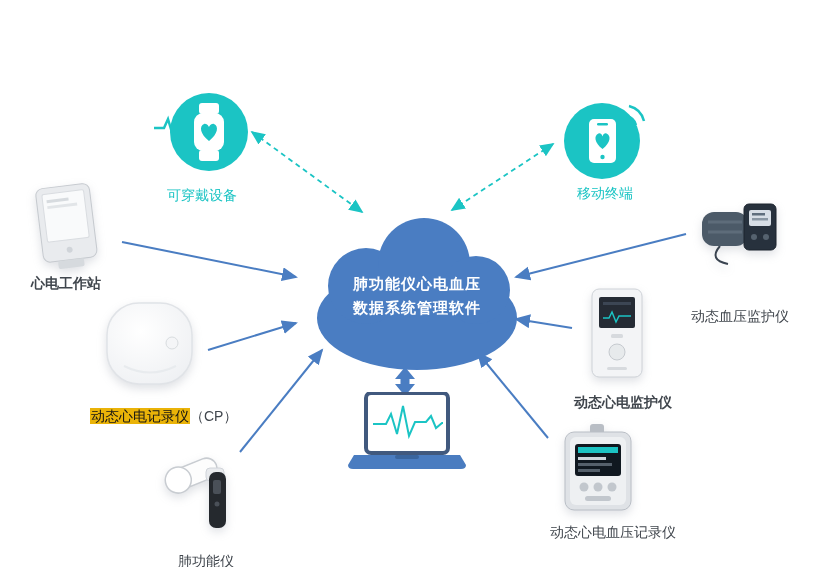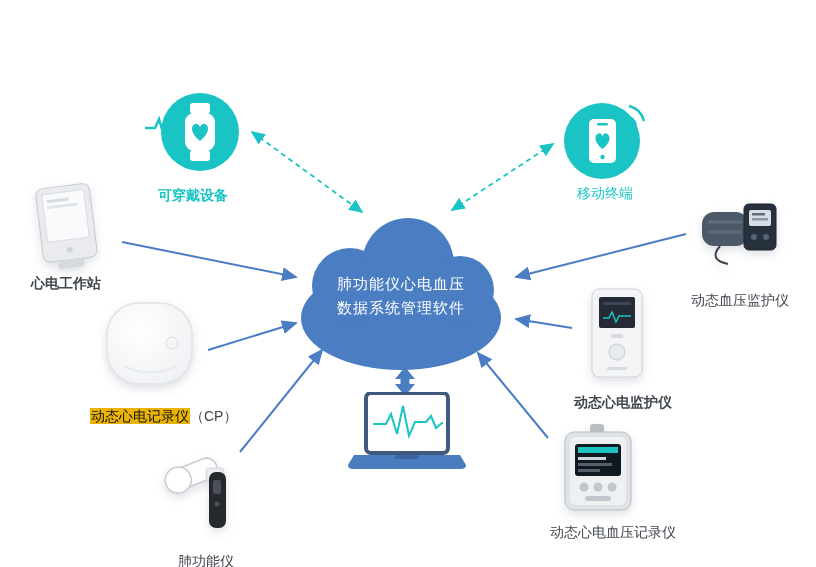--- a/index.html
+++ b/index.html
@@ -9,21 +9,21 @@
   }
   .node{position:absolute;text-align:center;}
   .node .icon-wrap{display:block;margin:0 auto;}
   .label{
     font-size:14px;color:#40464d;text-align:center;white-space:nowrap;line-height:18px;
   }
   .label.teal{color:#1bc4c4;}
   .hl{background:#eab308;color:#141414;padding:0 1px;}
   .device{filter:drop-shadow(0 4px 5px rgba(110,120,135,.22));}
   .conn{position:absolute;left:0;top:0;pointer-events:none;}
-  .cloud-box{position:absolute;left:288px;top:206px;width:226px;height:166px;}
+  .cloud-box{position:absolute;left:304px;top:206px;width:226px;height:166px;font-weight:bold;}
   .cloud-text{
     position:absolute;inset:0;display:flex;flex-direction:column;align-items:center;
     justify-content:center;padding-top:14px;color:#ffffff;font-size:15px;line-height:24px;
     letter-spacing:1px;
   }
   .laptop-box{position:absolute;left:348px;top:392px;width:118px;height:78px;}
 </style>
 </head>
 <body>
 
@@ -67,21 +67,21 @@
 
   <div class="laptop-box">
     <svg width="118" height="78" viewBox="0 0 118 78">
       <rect x="18" y="1" width="82" height="60" rx="5" fill="#ffffff" stroke="#41597e" stroke-width="4"></rect>
       <polyline points="25,32 38,32 43,22 49,42 55,14 61,44 67,30 78,30 83,24 88,36 94,31 95,31" fill="none" stroke="#1bc4c4" stroke-width="2"></polyline>
       <path d="M6 63 L112 63 L118 73 Q118 77 113 77 L5 77 Q0 77 0 73 Z" fill="#4a7cc0"></path>
       <rect x="47" y="63" width="24" height="4" rx="2" fill="#3a659e"></rect>
     </svg>
   </div>
 
-  <div class="node" style="left:131px;top:86px;width:124px;font-weight:bold;">
+  <div class="node" style="left:140px;top:86px;width:124px;">
     <svg class="icon-wrap" width="96" height="92" viewBox="0 0 96 92">
       <polyline points="0,42 10,42 14,33 19,50 23,42 30,42" fill="none" stroke="#1bc4c4" stroke-width="2.5"></polyline>
       <circle cx="55" cy="46" r="39" fill="#1bc4c4"></circle>
       <rect x="45" y="17" width="20" height="11" rx="3" fill="#ffffff"></rect>
       <rect x="45" y="64" width="20" height="11" rx="3" fill="#ffffff"></rect>
       <rect x="40" y="27" width="30" height="38" rx="9" fill="#ffffff"></rect>
       <path d="M55 55 C46 48 45 40 50 38 C53 37 55 41 55 41 C55 41 57 37 60 38 C65 40 64 48 55 55 Z" fill="#1bc4c4"></path>
     </svg>
     <div class="label teal" style="margin-top:8px;">可穿戴设备</div>
   </div>
@@ -147,21 +147,21 @@
       <path d="M20 50 q-12 14 8 18" fill="none" stroke="#3a4450" stroke-width="2"></path>
       <rect x="2" y="16" width="46" height="34" rx="12" fill="#4c5a68"></rect>
       <path d="M8 26 h34 M8 36 h34" stroke="#5e6c7a" stroke-width="3" fill="none"></path>
       <rect x="44" y="8" width="32" height="46" rx="5" fill="#27313d" stroke="#1d252f"></rect>
       <rect x="49" y="14" width="22" height="16" rx="2" fill="#d7dee6"></rect>
       <rect x="52" y="17" width="13" height="2.5" fill="#5f6e7d"></rect>
       <rect x="52" y="22" width="16" height="2.5" fill="#8a97a4"></rect>
       <circle cx="54" cy="41" r="3" fill="#55626f"></circle>
       <circle cx="66" cy="41" r="3" fill="#55626f"></circle>
     </svg>
-    <div class="label" style="margin-top:20px;">动态血压监护仪</div>
+    <div class="label" style="margin-top:36px;">动态血压监护仪</div>
   </div>
 
   <div class="node" style="left:574px;top:286px;width:86px;font-weight:bold;">
     <svg class="icon-wrap device" width="60" height="95" viewBox="0 0 60 95">
       <rect x="5" y="3" width="50" height="88" rx="7" fill="#f3f4f6" stroke="#ced2d7"></rect>
       <rect x="12" y="11" width="36" height="31" rx="2" fill="#252b34"></rect>
       <rect x="16" y="16" width="28" height="3" fill="#3c4654"></rect>
       <polyline points="16,32 22,32 25,26 29,36 32,30 44,30" fill="none" stroke="#1bc4c4" stroke-width="1.5"></polyline>
       <rect x="24" y="48" width="12" height="4" rx="1.5" fill="#d7dade"></rect>
       <circle cx="30" cy="66" r="8" fill="#e7eaec" stroke="#c6cacf"></circle>

